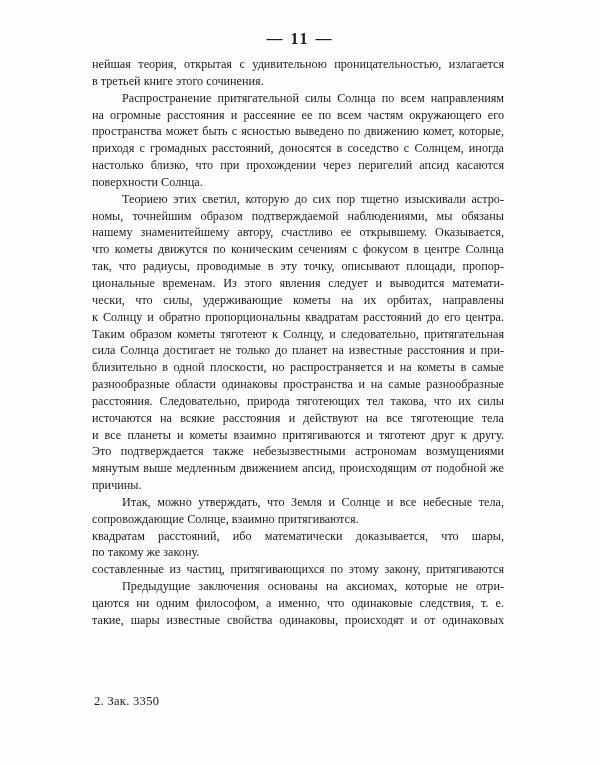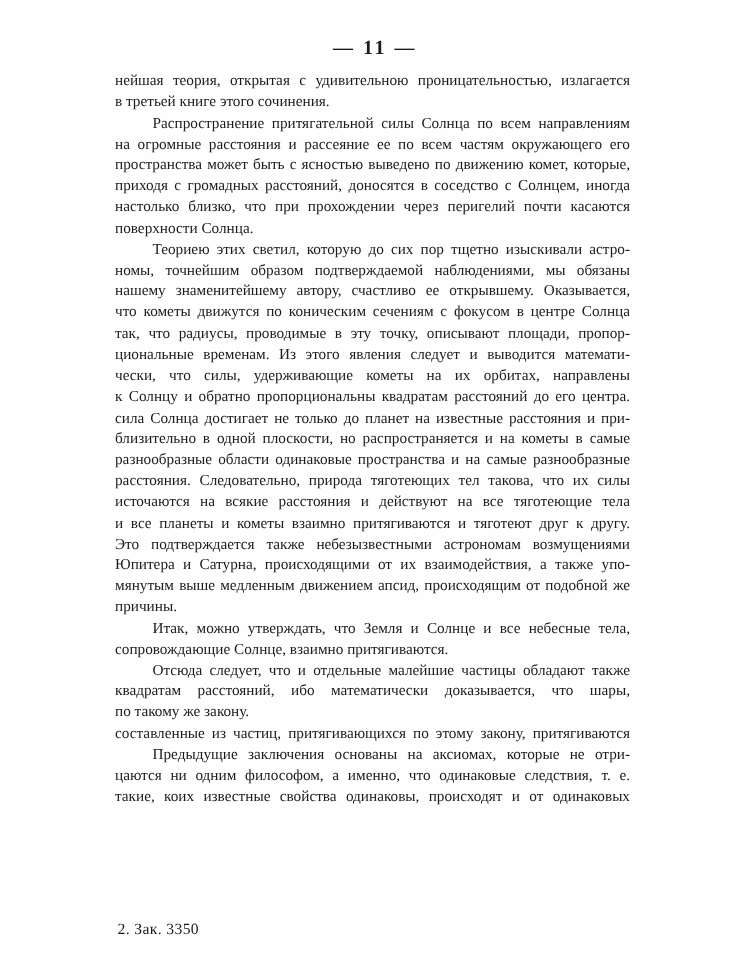--- a/index.html
+++ b/index.html
@@ -41,63 +41,62 @@
   .line.fill {
     text-align: justify;
     text-align-last: justify;
   }
   .line.indent {
     text-indent: 30px;
   }
   .page-footer {
     position: absolute;
     left: 94px;
-    top: 736px;
+    top: 694px;
     font-size: 12.5px;
     letter-spacing: 0.3px;
   }
 </style>
 </head>
 <body>
 
 <div class="page">
   <div class="page-header">— 11 —</div>
 
   <div class="text-block">
       <div class="line fill">нейшая теория, открытая с удивительною проницательностью, излагается</div>
       <div class="line">в третьей книге этого сочинения.</div>
       <div class="line indent fill">Распространение притягательной силы Солнца по всем направлениям</div>
       <div class="line fill">на огромные расстояния и рассеяние ее по всем частям окружающего его</div>
       <div class="line fill">пространства может быть с ясностью выведено по движению комет, которые,</div>
       <div class="line fill">приходя с громадных расстояний, доносятся в соседство с Солнцем, иногда</div>
-      <div class="line fill">настолько близко, что при прохождении через перигелий почти касаются</div>
+      <div class="line fill">настолько близко, что при прохождении через перигелий апсид касаются</div>
       <div class="line">поверхности Солнца.</div>
       <div class="line indent fill">Теориею этих светил, которую до сих пор тщетно изыскивали астро-</div>
       <div class="line fill">номы, точнейшим образом подтверждаемой наблюдениями, мы обязаны</div>
       <div class="line fill">нашему знаменитейшему автору, счастливо ее открывшему. Оказывается,</div>
       <div class="line fill">что кометы движутся по коническим сечениям с фокусом в центре Солнца</div>
       <div class="line fill">так, что радиусы, проводимые в эту точку, описывают площади, пропор-</div>
       <div class="line fill">циональные временам. Из этого явления следует и выводится математи-</div>
       <div class="line fill">чески, что силы, удерживающие кометы на их орбитах, направлены</div>
       <div class="line fill">к Солнцу и обратно пропорциональны квадратам расстояний до его центра.</div>
+      <div class="line fill">Таким образом кометы тяготеют к Солнцу, и следовательно, притягательная</div>
       <div class="line fill">сила Солнца достигает не только до планет на известные расстояния и при-</div>
       <div class="line fill">близительно в одной плоскости, но распространяется и на кометы в самые</div>
-      <div class="line fill">разнообразные области одинаковые пространства и на самые разнообразные</div>
+      <div class="line fill">разнообразные области одинаковы пространства и на самые разнообразные</div>
       <div class="line fill">расстояния. Следовательно, природа тяготеющих тел такова, что их силы</div>
       <div class="line fill">источаются на всякие расстояния и действуют на все тяготеющие тела</div>
       <div class="line fill">и все планеты и кометы взаимно притягиваются и тяготеют друг к другу.</div>
       <div class="line fill">Это подтверждается также небезызвестными астрономам возмущениями</div>
-      <div class="line fill">Юпитера и Сатурна, происходящими от их взаимодействия, а также упо-</div>
       <div class="line fill">мянутым выше медленным движением апсид, происходящим от подобной же</div>
       <div class="line">причины.</div>
       <div class="line indent fill">Итак, можно утверждать, что Земля и Солнце и все небесные тела,</div>
       <div class="line">сопровождающие Солнце, взаимно притягиваются.</div>
-      <div class="line indent fill">Отсюда следует, что и отдельные малейшие частицы обладают также</div>
       <div class="line fill">квадратам расстояний, ибо математически доказывается, что шары,</div>
       <div class="line">по такому же закону.</div>
       <div class="line fill">составленные из частиц, притягивающихся по этому закону, притягиваются</div>
       <div class="line indent fill">Предыдущие заключения основаны на аксиомах, которые не отри-</div>
       <div class="line fill">цаются ни одним философом, а именно, что одинаковые следствия, т. е.</div>
-      <div class="line fill">такие, коих известные свойства одинаковы, происходят и от одинаковых</div>
+      <div class="line fill">такие, шары известные свойства одинаковы, происходят и от одинаковых</div>
     </div>
 
   <div class="page-footer">2. Зак. 3350</div>
 </div>
 
 </body></html>

